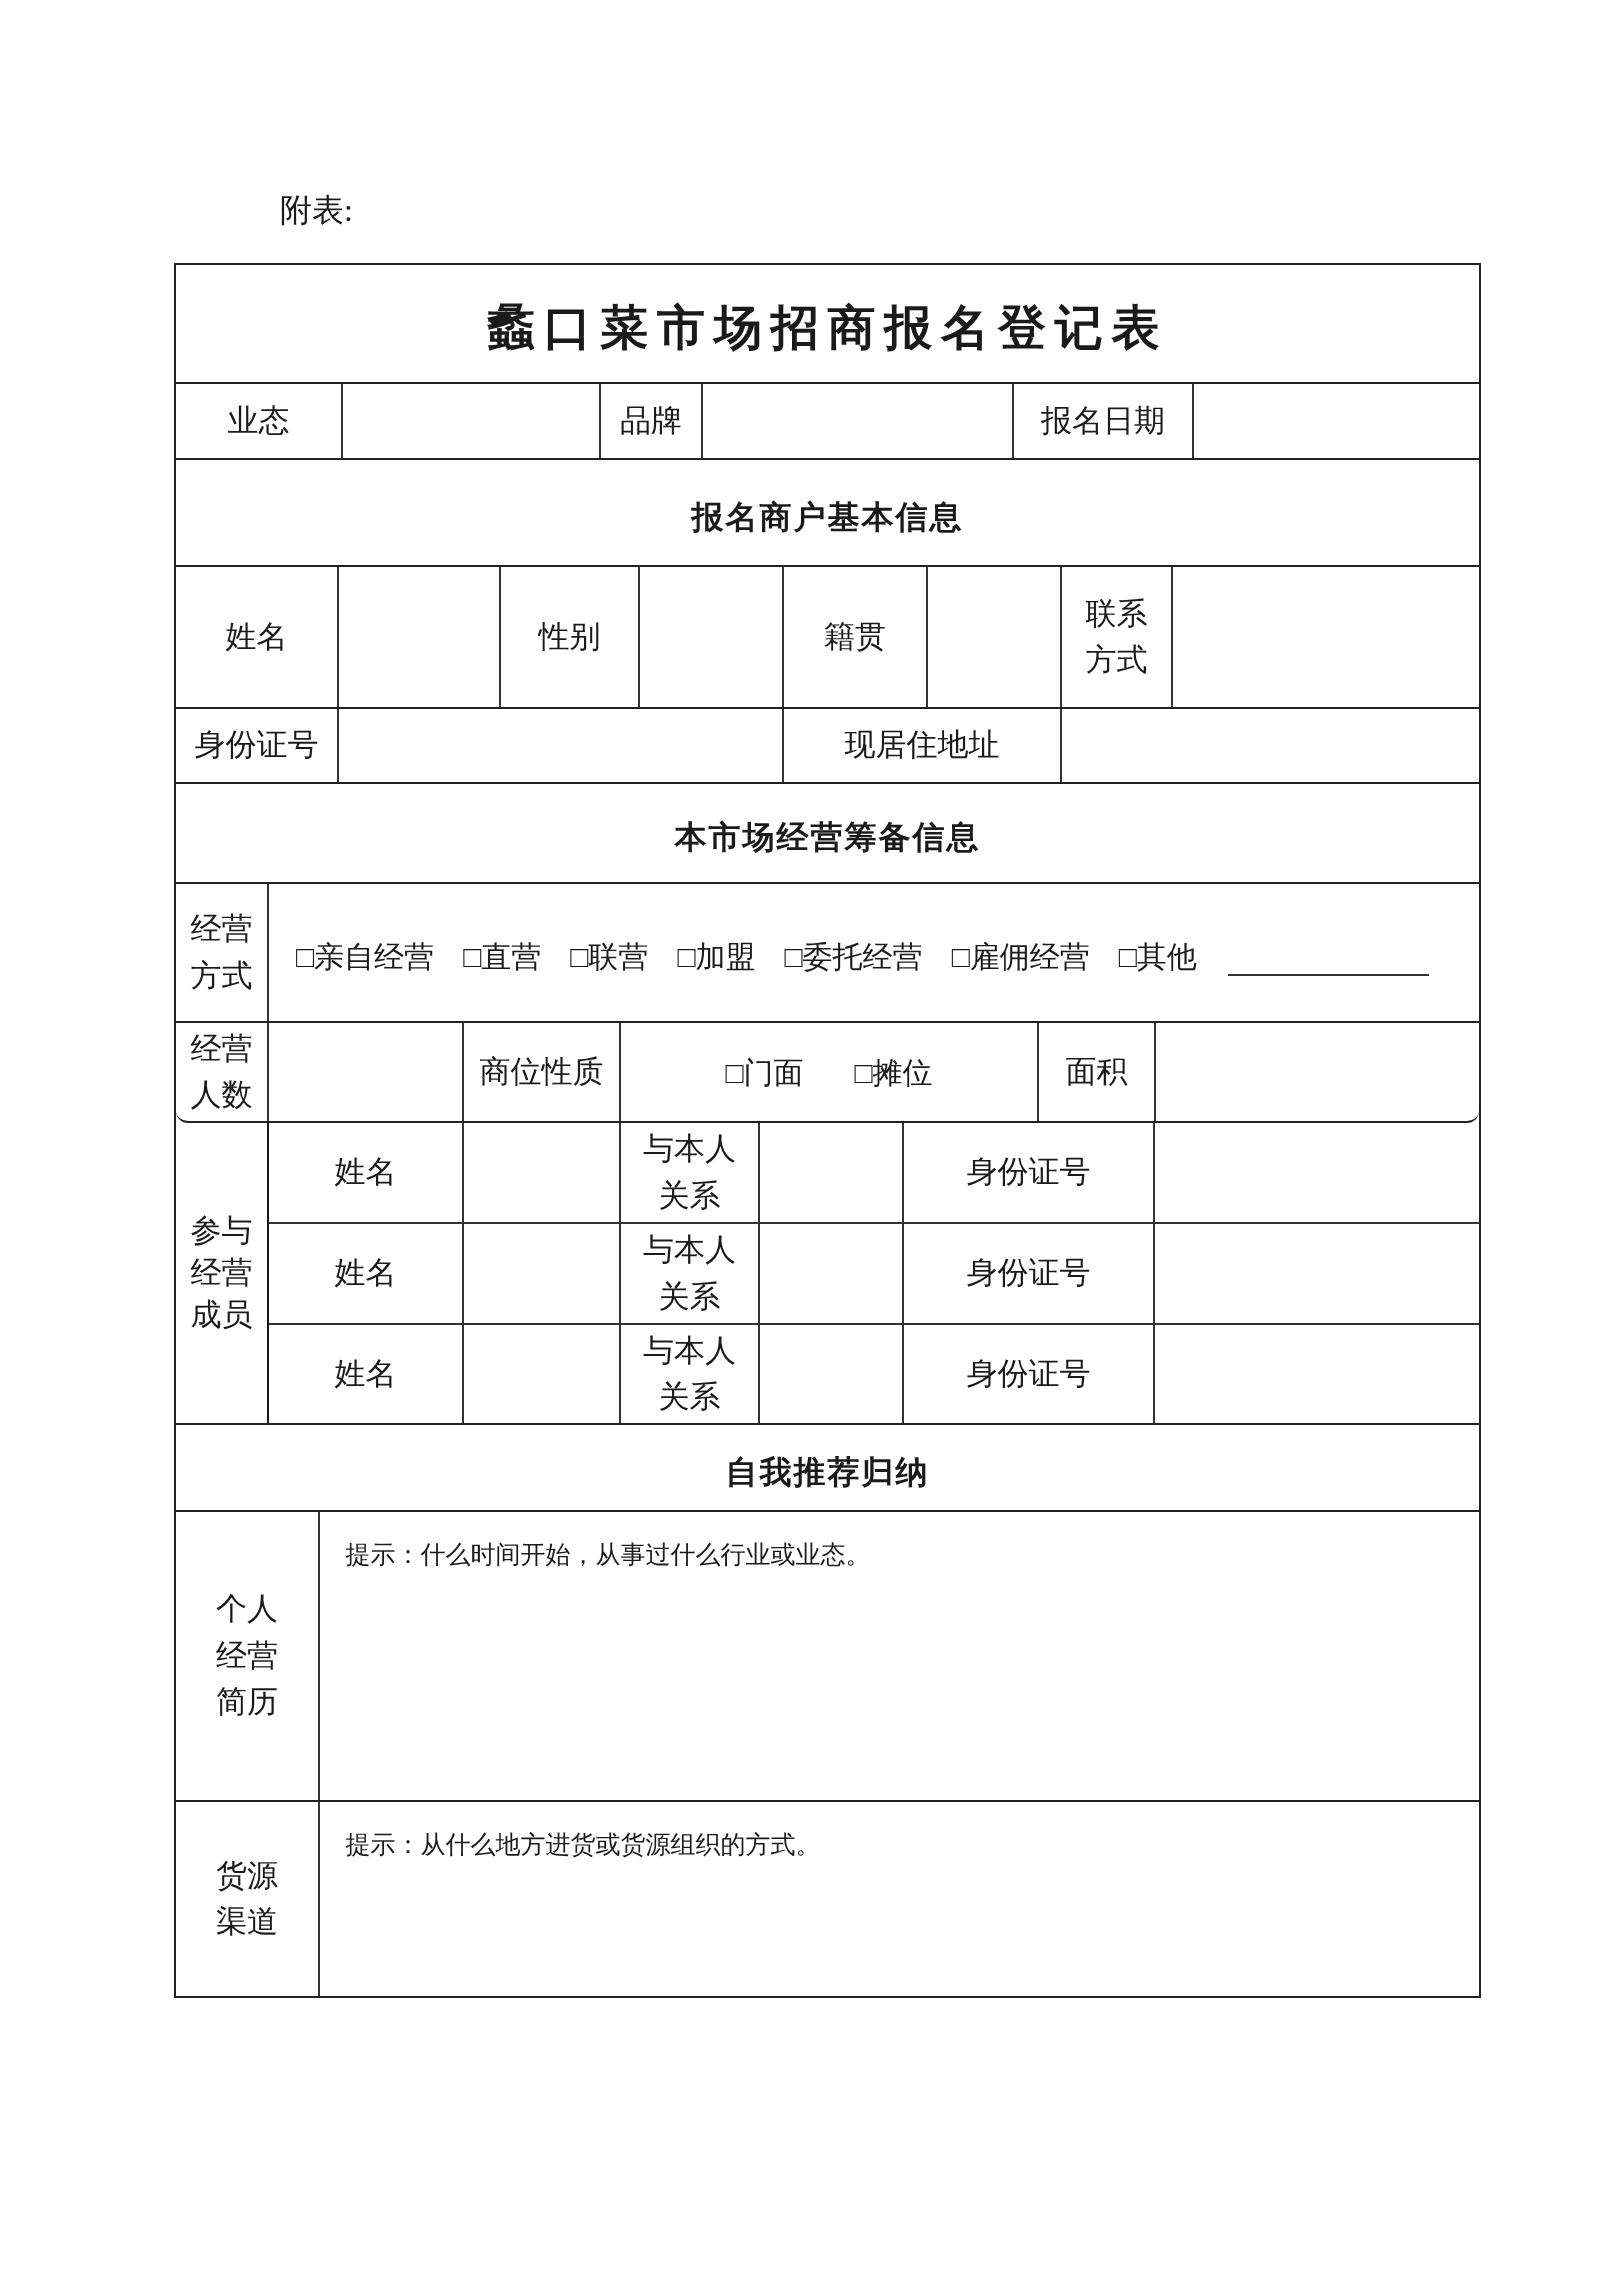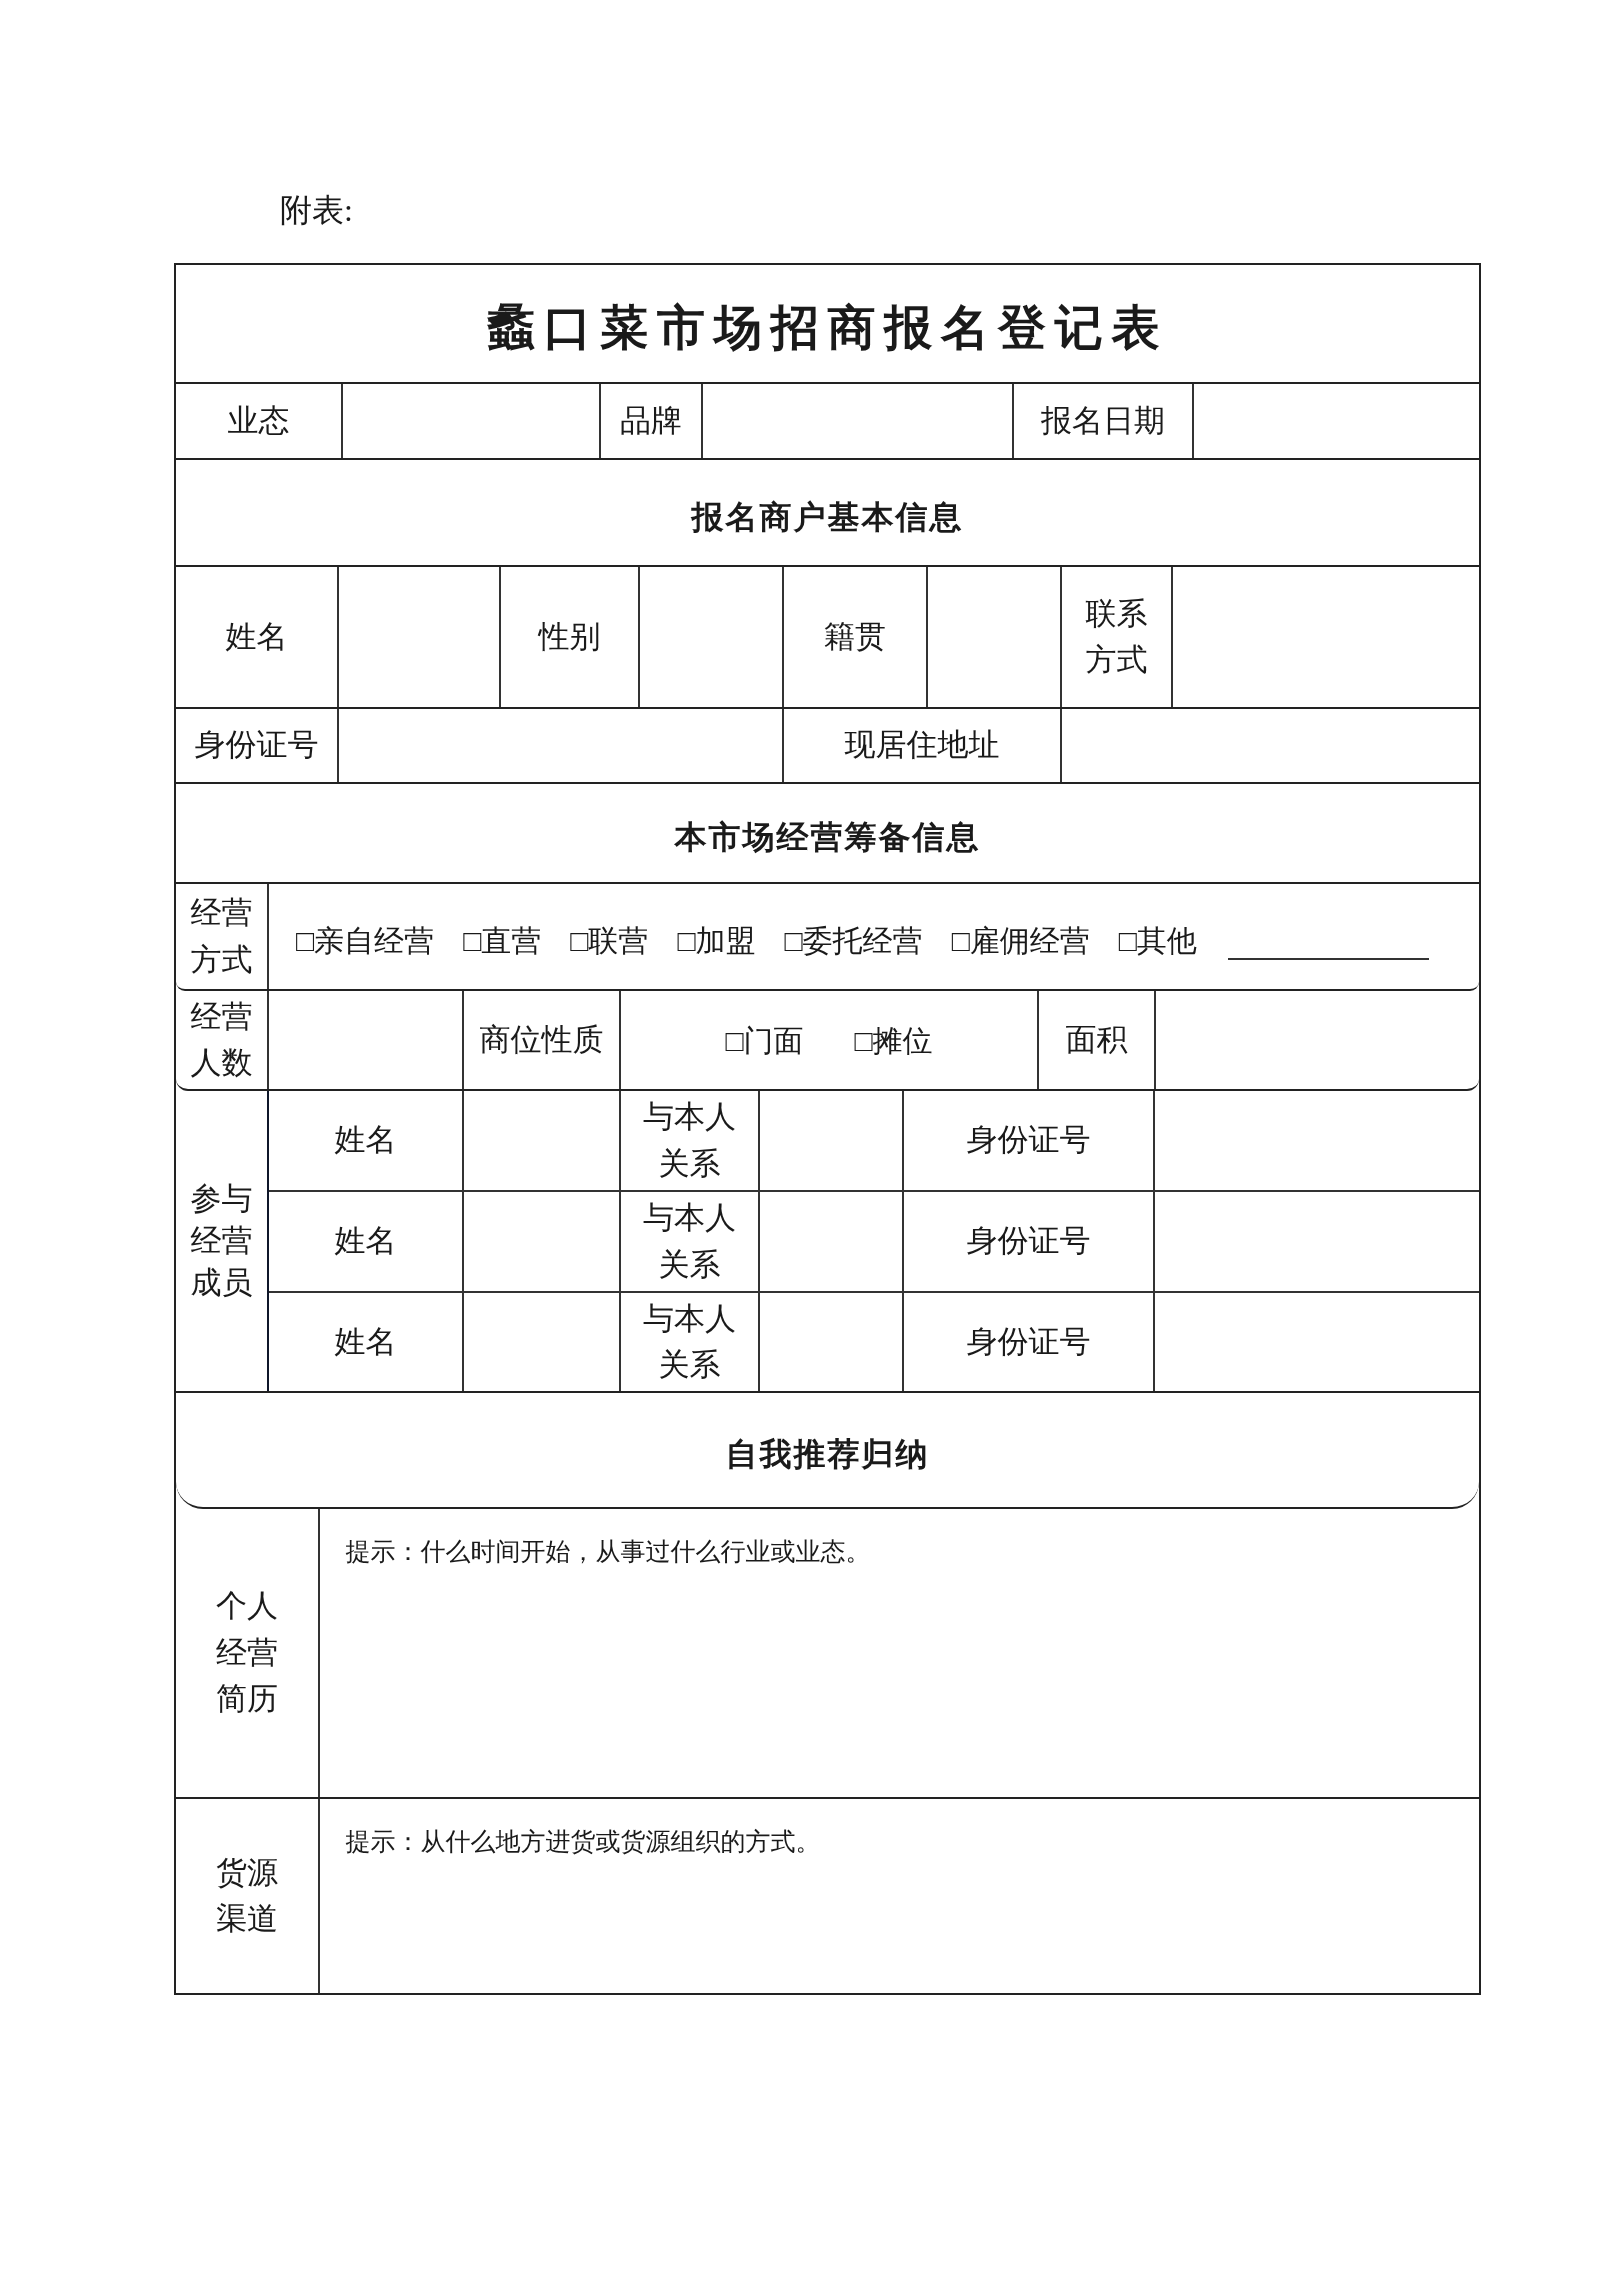--- a/index.html
+++ b/index.html
@@ -23,23 +23,23 @@
     font-size:31px;text-align:center;line-height:1.5;
   }
   .cell:last-child{border-right:none;margin-top:8px;}
   .title-row{height:119px;}
   .title-cell{width:100%;font-size:48px;font-weight:700;letter-spacing:8.8px;}
   .r-top{height:76px;}
   .r-header{height:107px;}
   .r-name{height:142px;}
   .r-id{height:75px;}
   .r-header2{height:100px;}
-  .r-mode{height:107px;border-radius:9px;}
+  .r-mode{height:139px;}
   .r-people{height:100px;border-radius:12px;}
-  .r-selfintro{height:116px;border-radius:27px;}
+  .r-selfintro{height:87px;}
   .r-resume{height:290px;}
   .r-source{height:194px;}
   .hdr{width:100%;font-weight:700;font-size:32px;letter-spacing:2px;}
   .narrow{display:inline-block;width:67px;text-align:center;}
   .narrow2{display:inline-block;width:71px;text-align:center;}
   .narrow3{display:inline-block;width:100px;text-align:center;}
   .fill{flex:1;}
   .opts{
     justify-content:flex-start;padding-left:27px;font-size:30px;
     column-gap:29px;flex-wrap:nowrap;white-space:nowrap;

